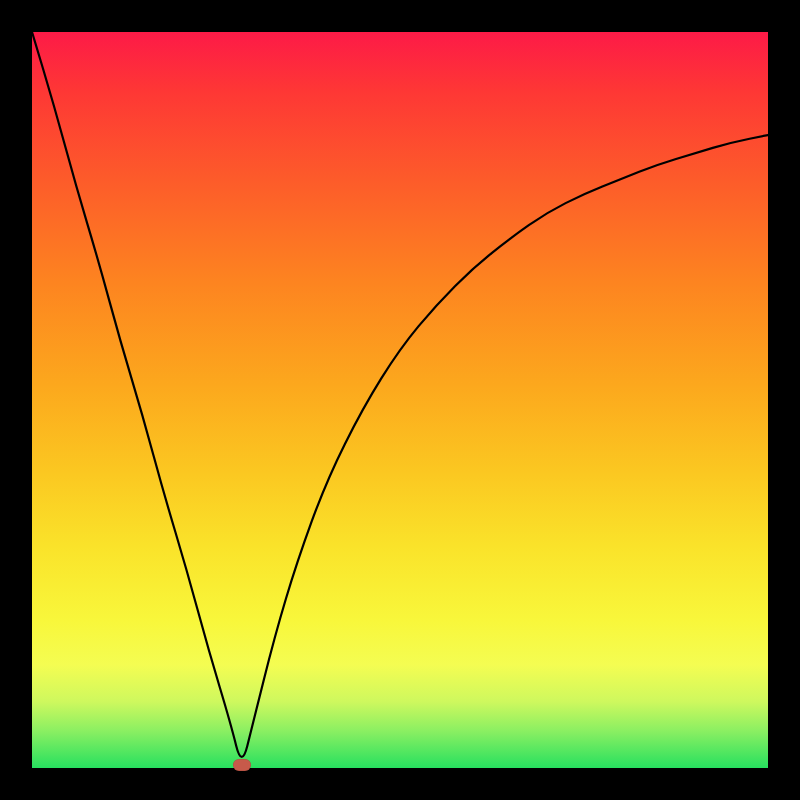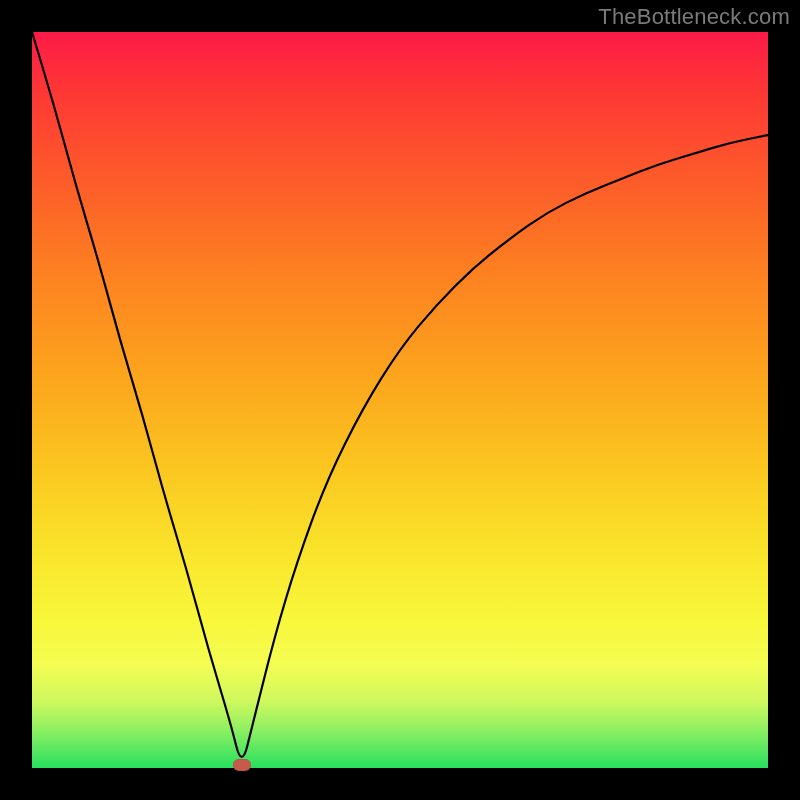--- a/index.html
+++ b/index.html
@@ -64,21 +64,20 @@
     border-radius: 6px;
     background: #c75a4a;
     transform: translate(-50%, -50%);
     box-shadow: 0 0 0 0.5px rgba(0,0,0,0.15) inset;
   }
 </style>
 </head>
 <body>
 
 <div class="outer">
-  <div class="watermark">TheBottleneck.com</div>
 
   <div class="plot">
     <svg class="curve" viewBox="0 0 736 736" preserveAspectRatio="none">
       <path id="curve-path" fill="none" stroke-width="2.2" stroke-linejoin="round" stroke-linecap="round" d="M 0.00 0.00 Q 0.00 0.00 11.04 36.80 Q 22.08 73.60 33.12 114.08 Q 44.16 154.56 55.20 191.36 Q 66.24 228.16 77.28 268.64 Q 88.32 309.12 99.36 345.92 Q 110.40 382.72 121.44 423.20 Q 132.48 463.68 143.52 500.48 Q 154.56 537.28 165.60 577.76 Q 176.64 618.24 187.68 655.04 Q 198.72 691.84 204.24 713.92 Q 209.76 736.00 215.28 713.92 Q 220.80 691.84 231.84 647.68 Q 242.88 603.52 253.92 566.72 Q 264.96 529.92 279.68 489.44 Q 294.40 448.96 312.80 412.16 Q 331.20 375.36 349.60 345.92 Q 368.00 316.48 386.40 294.40 Q 404.80 272.32 423.20 253.92 Q 441.60 235.52 460.00 220.80 Q 478.40 206.08 496.80 193.20 Q 515.20 180.32 533.60 171.12 Q 552.00 161.92 570.40 154.56 Q 588.80 147.20 607.20 139.84 Q 625.60 132.48 644.00 126.96 Q 662.40 121.44 680.80 115.92 Q 699.20 110.40 717.60 106.72 L 736.00 103.04" stroke="#000000"></path>
     </svg>
     <div id="min-marker" class="marker" style="left: 209.76px; top: 733px; background: rgb(199, 90, 74);"></div>
   </div>
 </div>
 
 </body></html>

